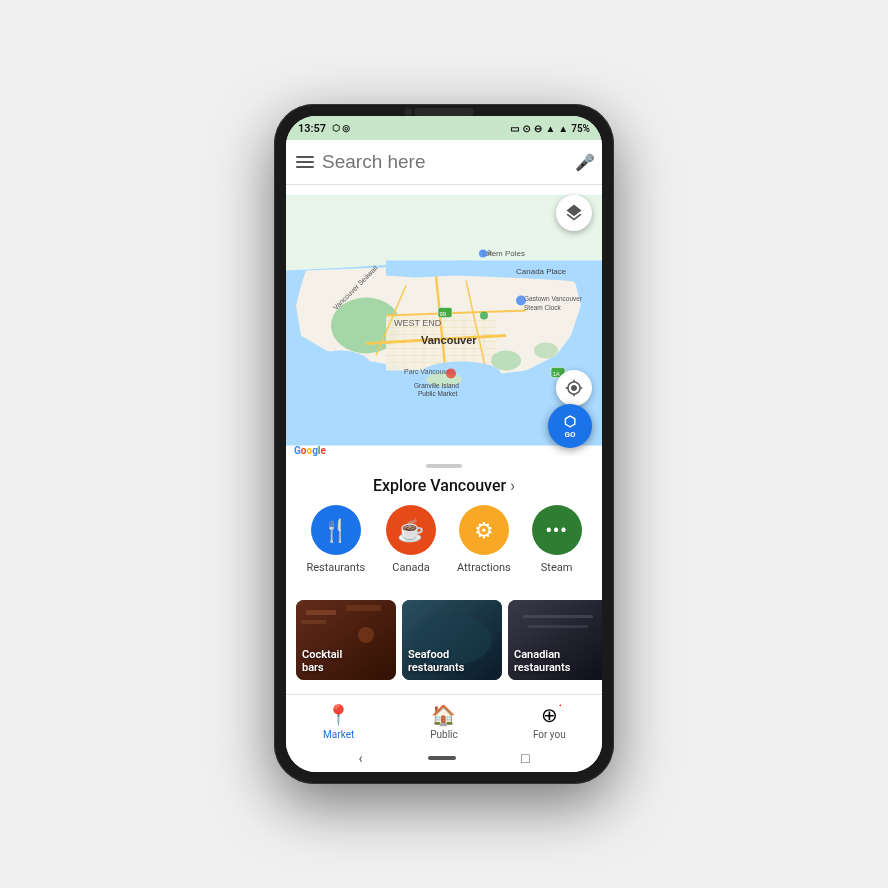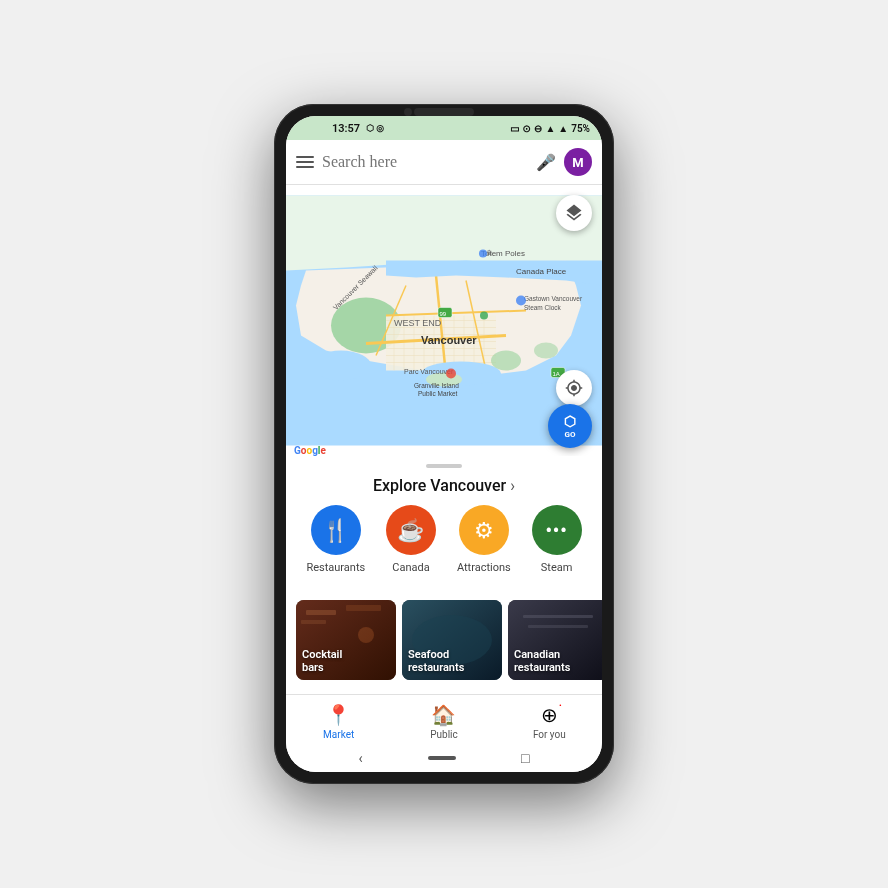--- a/index.html
+++ b/index.html
@@ -55,21 +55,21 @@
       background: #c8e6c9;
       height: 24px;
       display: flex;
       align-items: center;
       justify-content: space-between;
       padding: 0 12px;
       font-size: 11px;
       font-weight: 600;
       color: #111;
     }
-    .status-left { display: flex; align-items: center; gap: 2px; margin-left: 34px; }
+    .status-left { display: flex; align-items: center; gap: 2px; }
     .status-right { display: flex; align-items: center; gap: 3px; font-size: 10px; }
     
     .search-bar {
       background: #fff;
       padding: 8px 10px;
       display: flex;
       align-items: center;
       gap: 8px;
       border-bottom: 1px solid #e0e0e0;
       z-index: 10;
@@ -84,24 +84,23 @@
       display: block;
       width: 18px;
       height: 2px;
       background: #555;
       border-radius: 1px;
     }
     .search-input {
       flex: 1;
       border: none;
       outline: none;
-      font-size: 16px;
+      font-size: 19px;
       color: #555;
       background: transparent;
-      font-family: Liberation Serif, serif;
     }
     .mic-icon {
       color: #4285f4;
       font-size: 16px;
     }
     .avatar {
       width: 28px;
       height: 28px;
       border-radius: 50%;
       background: #7b1fa2;

